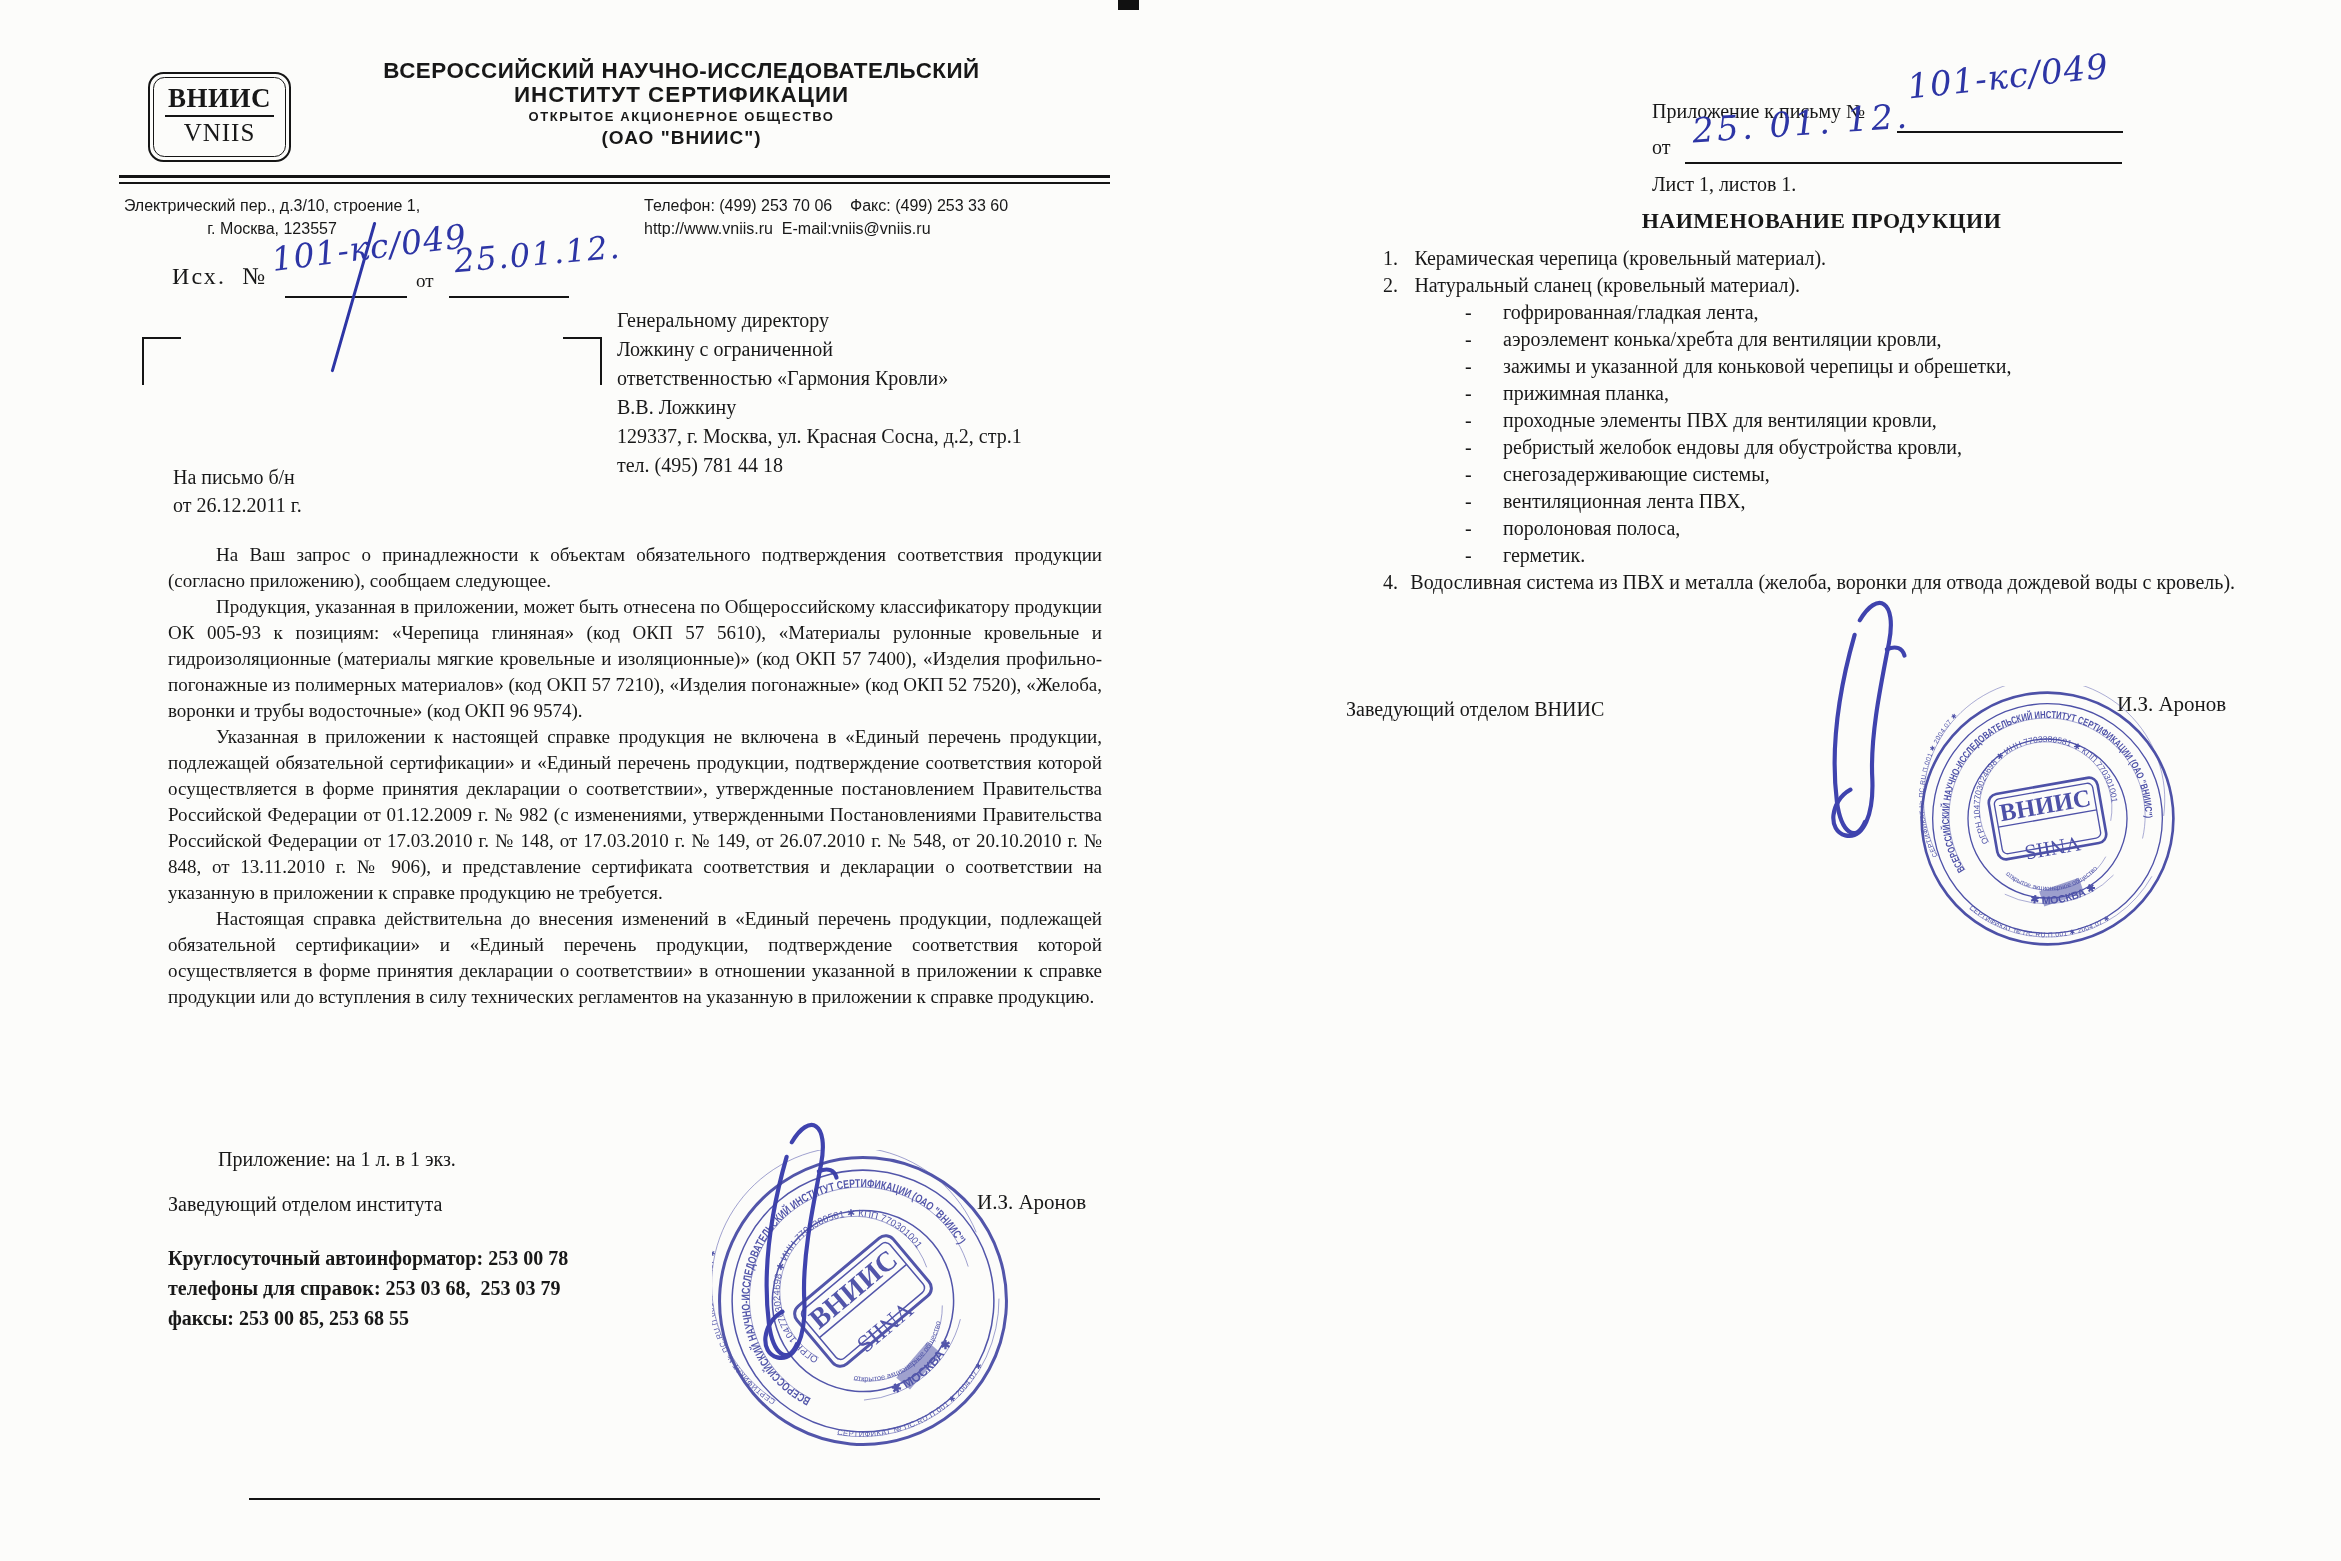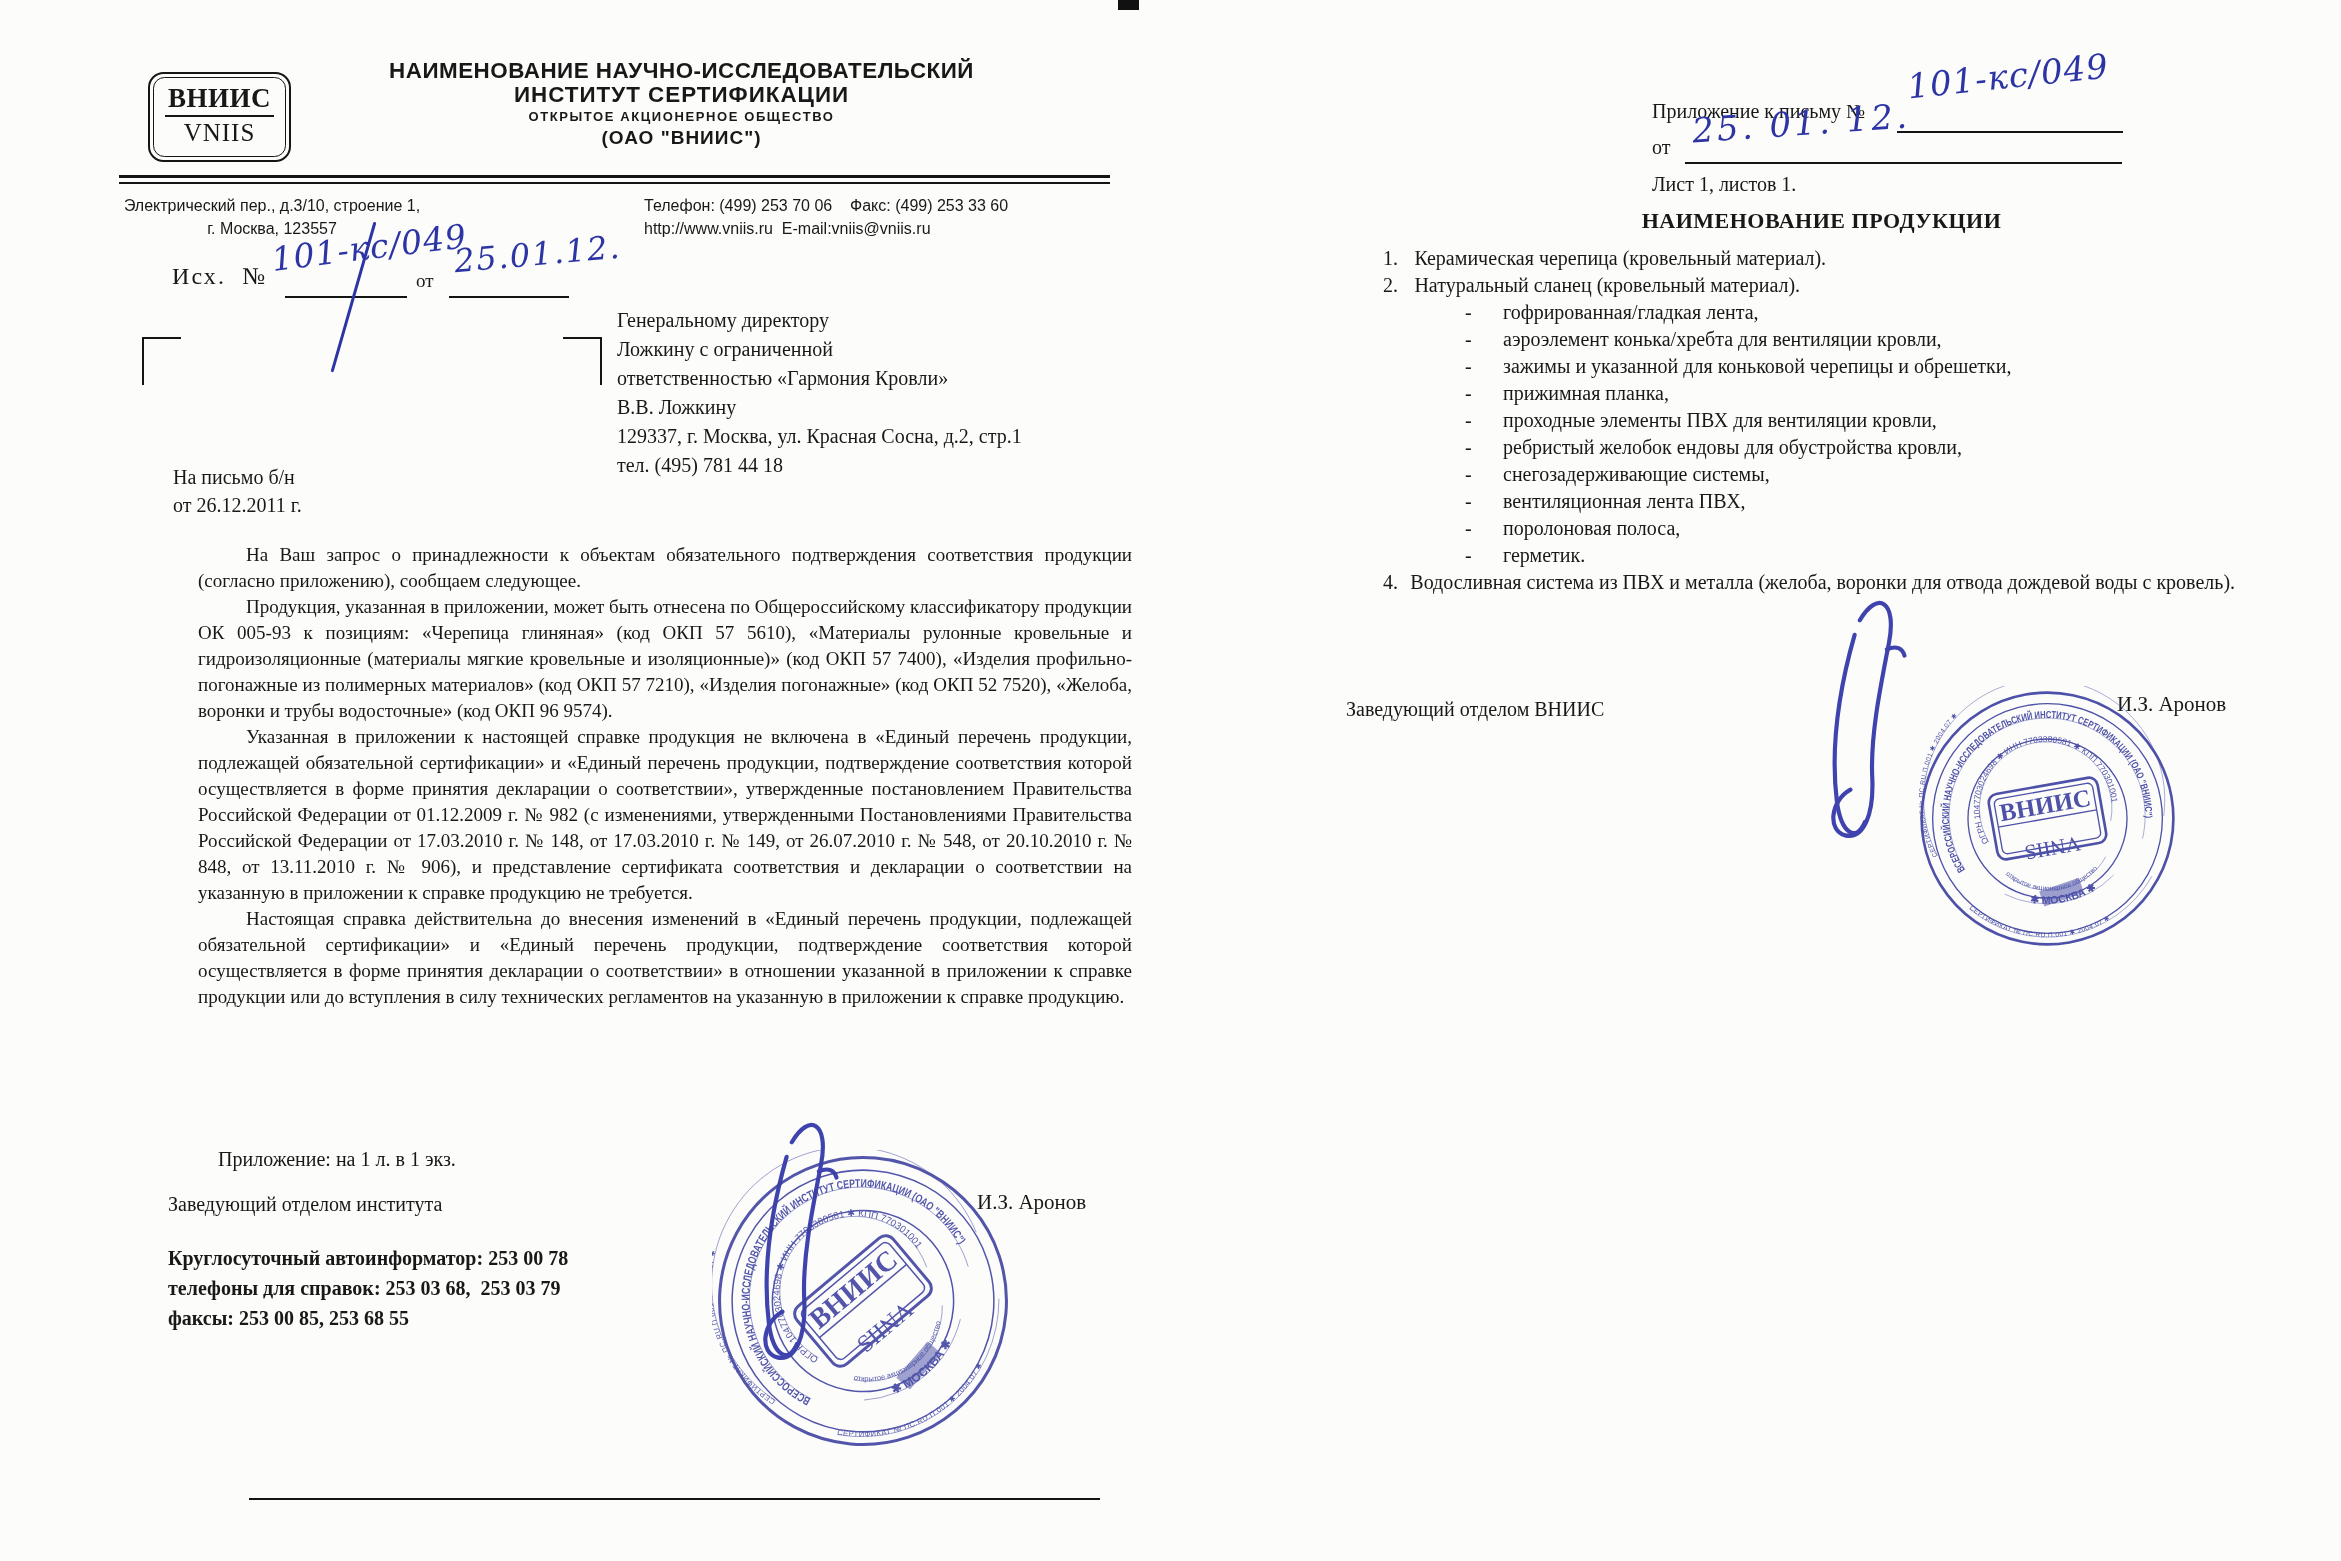--- a/index.html
+++ b/index.html
@@ -4,21 +4,21 @@
 <style>
   html,body{margin:0;padding:0;background:#e8e8e8;}
   .canvas{position:relative;width:2342px;height:1561px;background:#fcfcfa;overflow:hidden;
           color:#181818;}
   .abs{position:absolute;}
   .ser{font-family:"Liberation Serif",serif;}
   .sans{font-family:"Liberation Sans",sans-serif;}
   .pre{white-space:pre;}
   .b{font-weight:bold;}
   .ctr{text-align:center;}
-  .jst{text-align:justify;margin-left:30px;}
+  .jst{text-align:justify;}
   .hw{font-family:"DejaVu Serif",serif;font-style:italic;color:#2d35a5;}
   .rule{background:#141414;}
   .uline{border-bottom:2.1px solid #141414;}
   .corner-l{border-top:2.1px solid #151515;border-left:2.1px solid #151515;}
   .corner-r{border-top:2.1px solid #151515;border-right:2.1px solid #151515;}
   .body-text p{margin:0;text-indent:48px;}
   .stamp-svg text{font-family:"Liberation Sans",sans-serif;fill:#3b3f9f;}
   .stamp-svg .ser-t{font-family:"Liberation Serif",serif;}
   .list-line{line-height:27px;}
   .bullet-row{padding-left:120px;position:relative;}
@@ -33,21 +33,21 @@
 
   <div class="abs" style="left:148px;top:72px;width:139px;height:86px;border:2.6px solid #151515;border-radius:15.6px;">
     <div class="abs" style="left:3.1px;top:3.1px;right:3.1px;bottom:3.1px;border:1.6px solid #151515;border-radius:11.4px;">
       <div class="ser b ctr" style="font-size:27px;line-height:34px;margin-top:3.1px;letter-spacing:0.5px;">ВНИИС</div>
       <div style="margin:0 11.4px;height:2.1px;background:#151515;"></div>
       <div class="ser ctr" style="font-size:25px;line-height:32px;letter-spacing:1px;">VNIIS</div>
     </div>
   </div>
 
   <div class="abs ctr" style="left:343px;top:58px;width:677px;">
-    <div class="sans b" style="font-size:22.4px;line-height:25px;letter-spacing:0.5px;">НАИМЕНОВАНИЕ  НАУЧНО-ИССЛЕДОВАТЕЛЬСКИЙ</div>
+    <div class="sans b" style="font-size:22.4px;line-height:25px;letter-spacing:0.5px;">ВСЕРОССИЙСКИЙ  НАУЧНО-ИССЛЕДОВАТЕЛЬСКИЙ</div>
     <div class="sans b" style="font-size:22.4px;line-height:24px;letter-spacing:1px;">ИНСТИТУТ  СЕРТИФИКАЦИИ</div>
     <div class="sans b" style="font-size:13px;line-height:19px;letter-spacing:1.6px;">ОТКРЫТОЕ  АКЦИОНЕРНОЕ  ОБЩЕСТВО</div>
     <div class="sans b" style="font-size:19px;line-height:23px;letter-spacing:1px;">(ОАО  "ВНИИС")</div>
   </div>
 
   <div class="abs rule" style="left:119px;top:175px;width:991px;height:2.6px;"></div>
   <div class="abs rule" style="left:119px;top:182px;width:991px;height:1.6px;"></div>
 
   <div class="abs ctr" style="left:121px;top:194px;width:302px;">
     <div class="sans" style="font-size:16px;line-height:23px;">Электрический пер., д.3/10, строение 1,</div>

